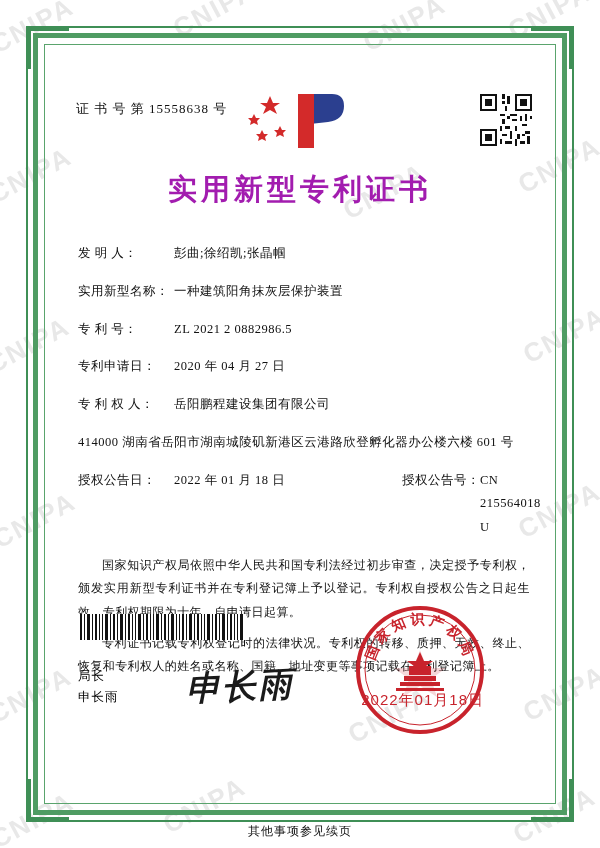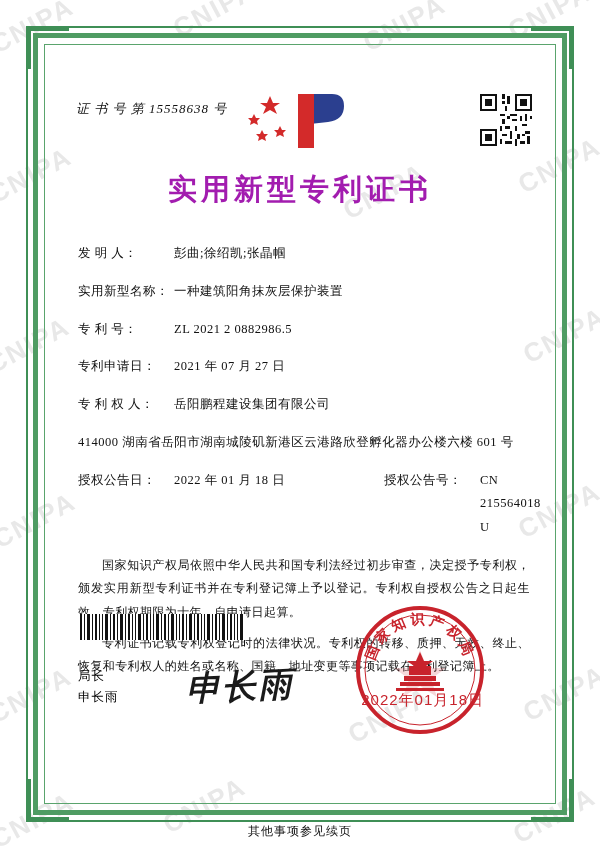--- a/index.html
+++ b/index.html
@@ -63,21 +63,20 @@
 
   .content{
     position:absolute;
     left:56px;top:56px;right:56px;bottom:56px;
     z-index:4;
   }
   .cert-no{
     position:absolute;left:20px;top:44px;
     font-size:13px;color:#111;
     letter-spacing:1px;
-    font-style:italic;
   }
   .logo{
     position:absolute;left:50%;top:30px;
     transform:translateX(-50%);
     width:120px;height:70px;
   }
   .qr{
     position:absolute;right:12px;top:38px;
     width:52px;height:52px;
   }
@@ -106,21 +105,21 @@
     width:96px;
     flex:0 0 96px;
     letter-spacing:0.5px;
     white-space:nowrap;
   }
   .row .val{
     flex:1;
     letter-spacing:0.5px;
   }
   .row.two .val1{flex:0 0 210px;}
-  .row.two .lbl2{flex:0 0 96px;}
+  .row.two .lbl2{flex:0 0 96px;text-align:right;}
   .para{
     margin-top:8px;
     font-size:12px;
     line-height:1.95;
     text-indent:24px;
     letter-spacing:0.4px;
     color:#111;
     text-align:justify;
   }
   .barcode{
@@ -281,21 +280,21 @@
       <div class="row">
         <div class="lbl">实用新型名称：</div>
         <div class="val">一种建筑阳角抹灰层保护装置</div>
       </div>
       <div class="row">
         <div class="lbl">专 利 号：</div>
         <div class="val">ZL 2021 2 0882986.5</div>
       </div>
       <div class="row">
         <div class="lbl">专利申请日：</div>
-        <div class="val">2021 年 07 月 27 日</div>
+        <div class="val">2020 年 04 月 27 日</div>
       </div>
       <div class="row">
         <div class="lbl">专 利 权 人：</div>
         <div class="val">岳阳鹏程建设集团有限公司</div>
       </div>
       <div class="row">
         <div class="val">414000 湖南省岳阳市湖南城陵矶新港区云港路欣登孵化器办公楼六楼 601 号</div>
       </div>
       <div class="row two">
         <div class="lbl">授权公告日：</div>

